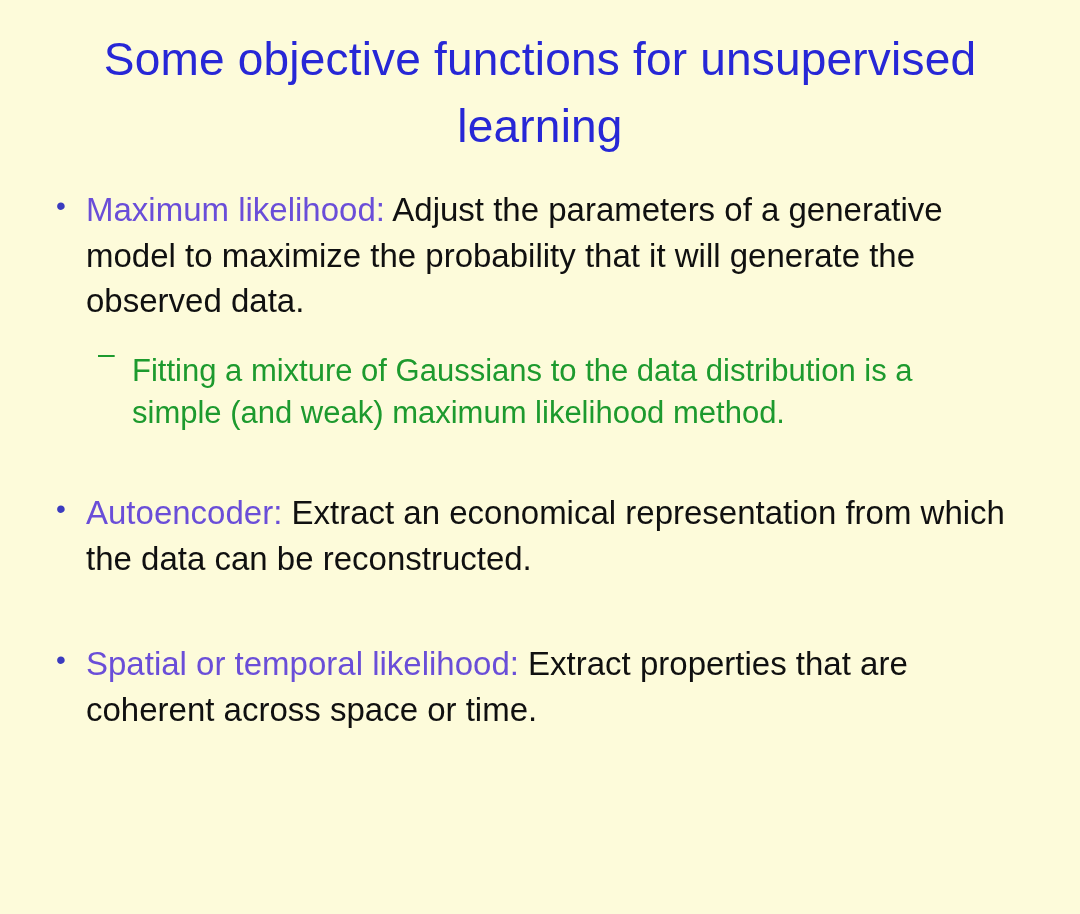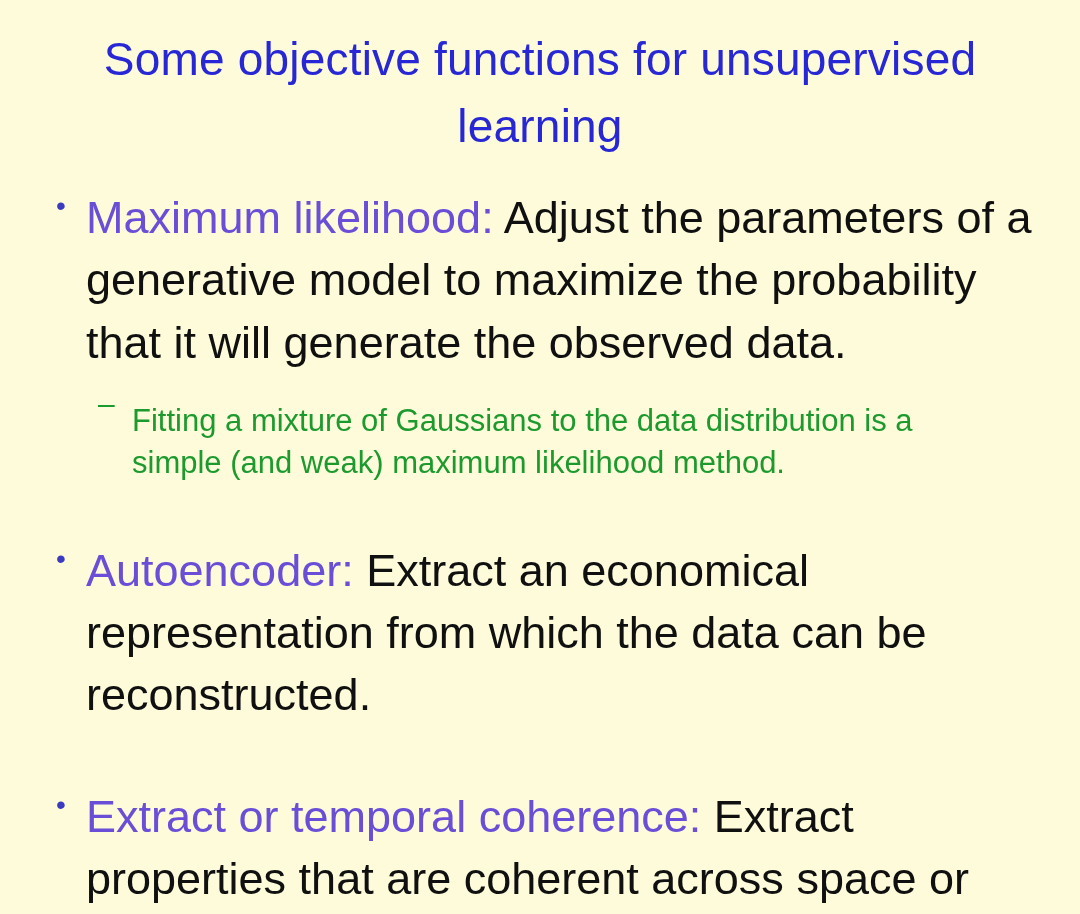--- a/index.html
+++ b/index.html
@@ -41,21 +41,21 @@
     color: #3b3bbf;
     font-size: 28px;
     line-height: 1.38;
     width: 46px;
     flex: 0 0 46px;
     text-align: left;
     padding-left: 16px;
     box-sizing: border-box;
   }
   .bullet-text {
-    font-size: 45px;
+    font-size: 33px;
     color: #101010;
     line-height: 1.38;
     flex: 1;
   }
   .lead {
     color: #6a4ed8;
   }
   .sub-bullet {
     display: flex;
     align-items: flex-start;
@@ -102,17 +102,17 @@
 
     <div class="bullet">
       <span class="bullet-mark">•</span>
       <span class="bullet-text"><span class="lead">Autoencoder:</span><span> Extract an economical representation from which the data can be reconstructed.</span></span>
     </div>
 
     <div class="gap-md"></div>
 
     <div class="bullet">
       <span class="bullet-mark">•</span>
-      <span class="bullet-text"><span class="lead">Extract or temporal coherence:</span><span> Extract properties that are coherent across space or time.</span></span>
+      <span class="bullet-text"><span class="lead">Spatial or temporal likelihood:</span><span> Extract properties that are coherent across space or time.</span></span>
     </div>
 
   </div>
 </div>
 
 </body></html>

